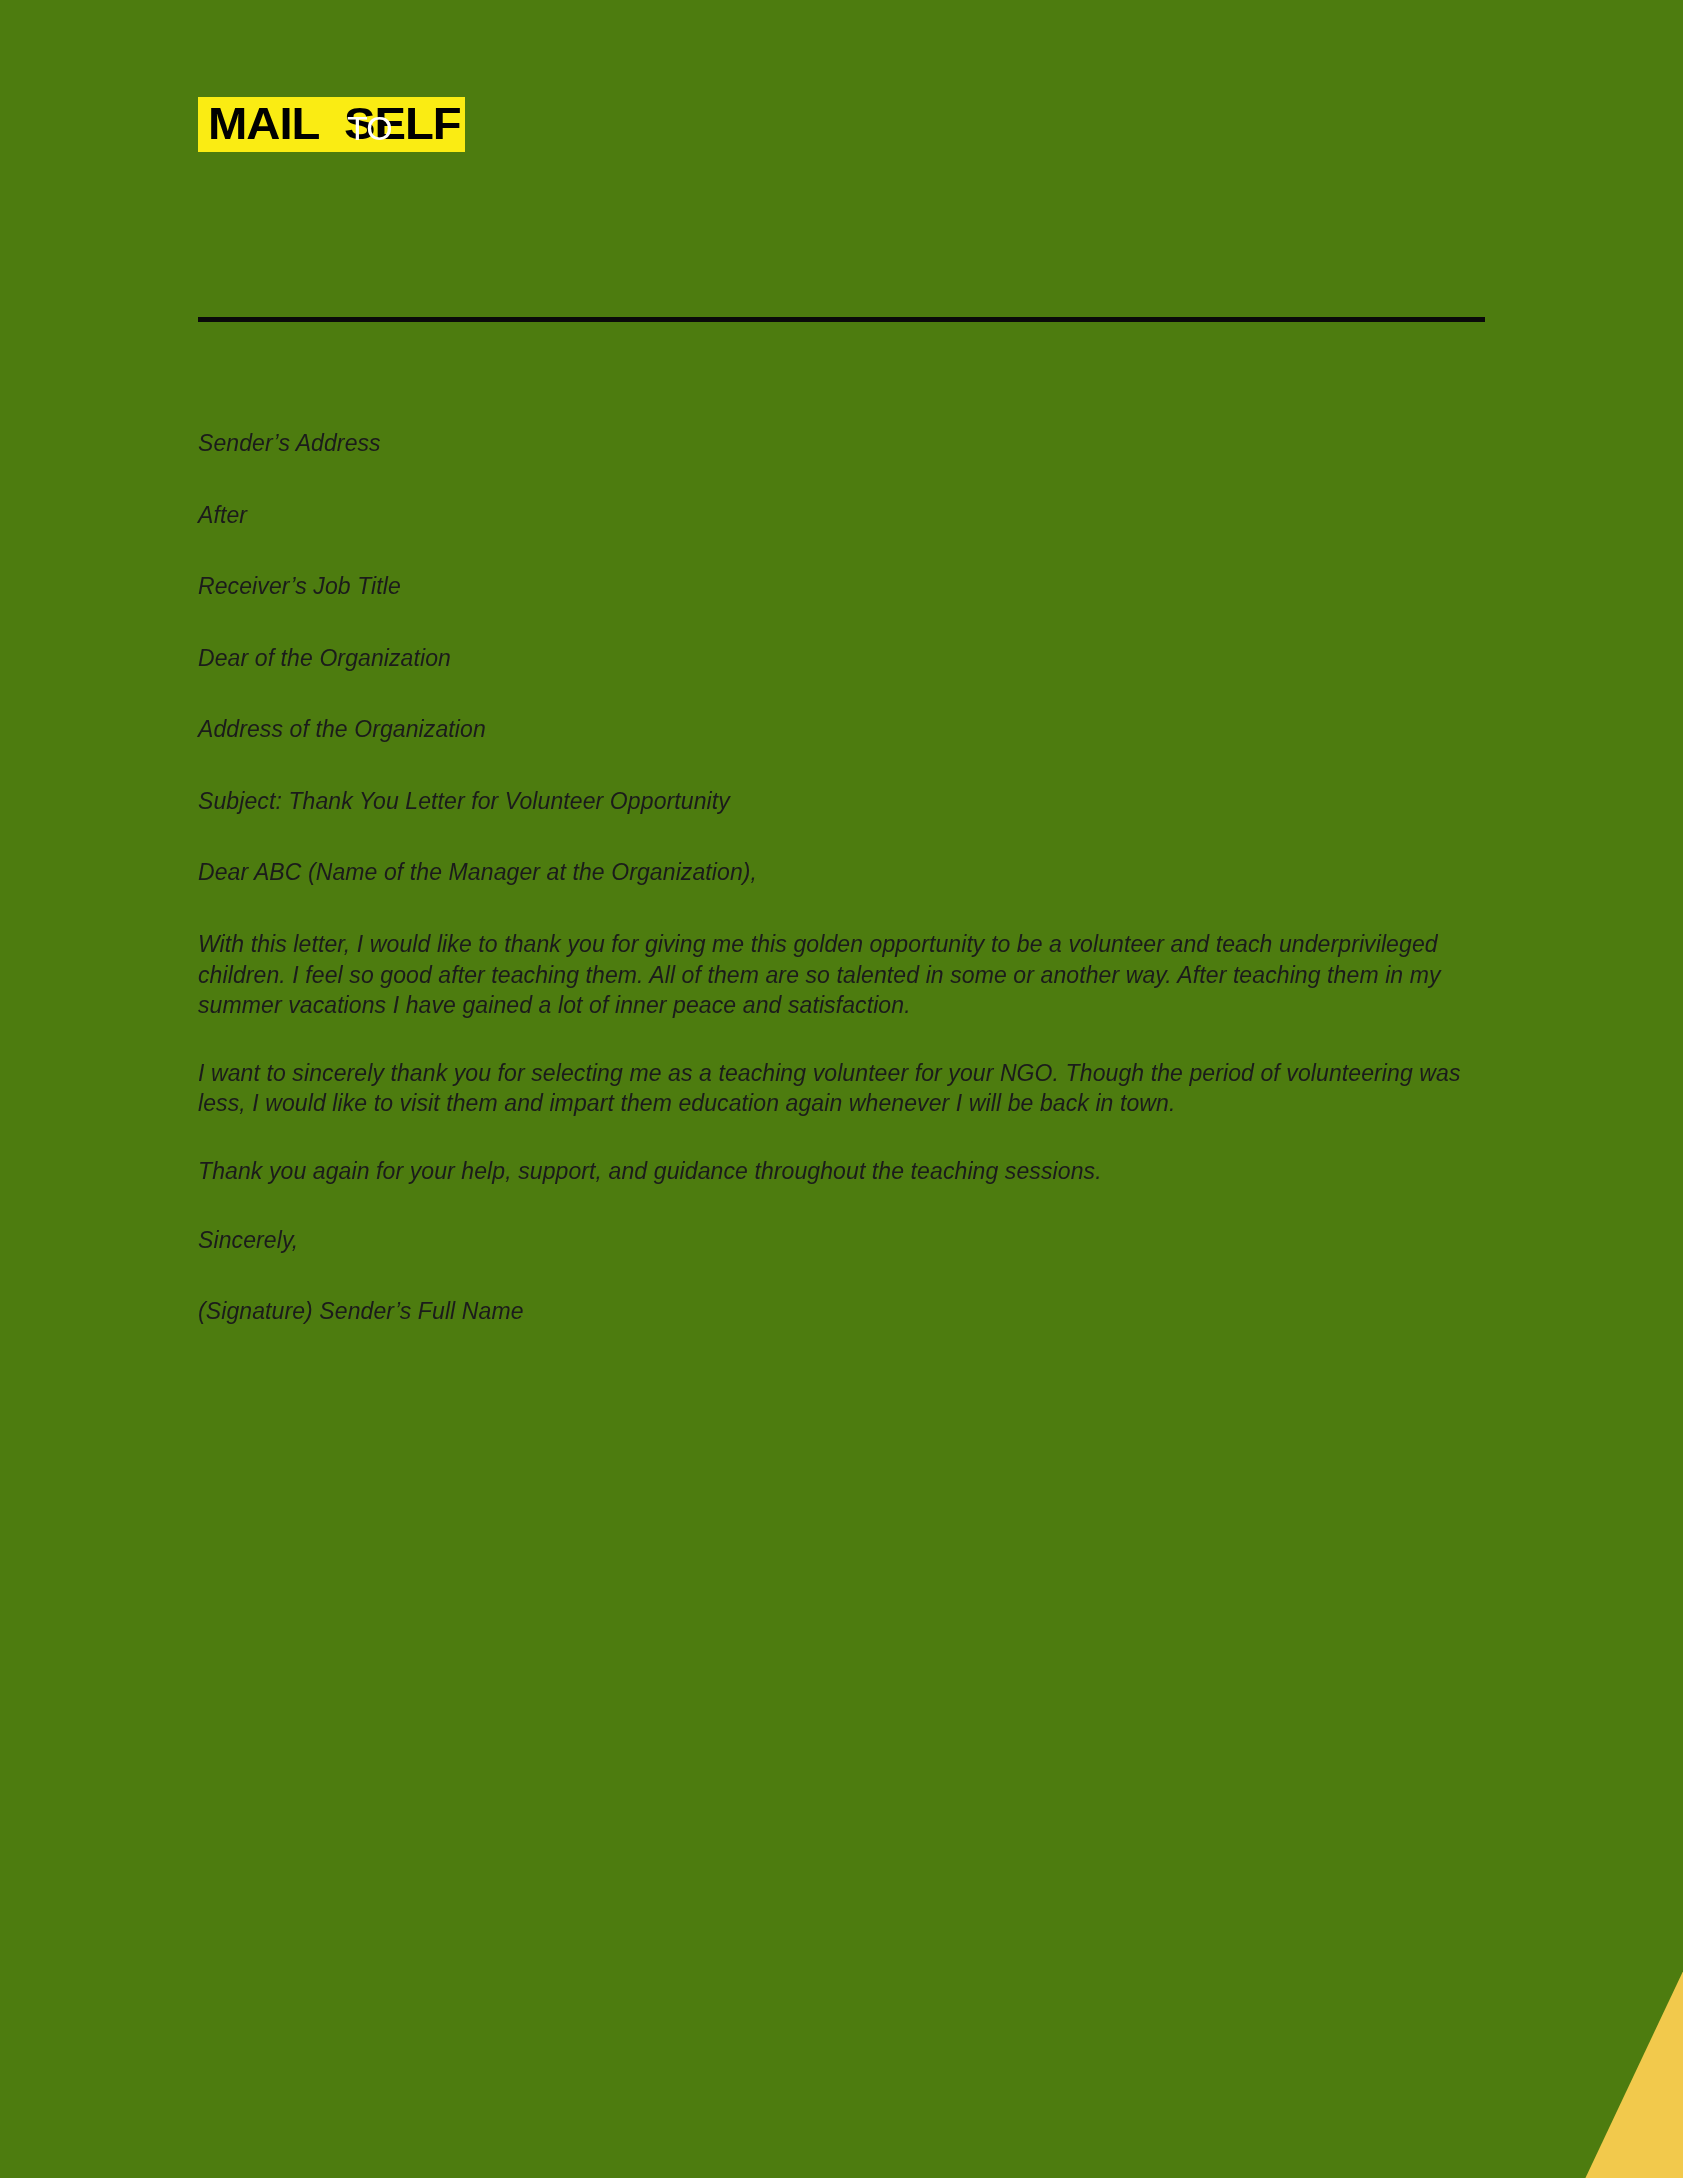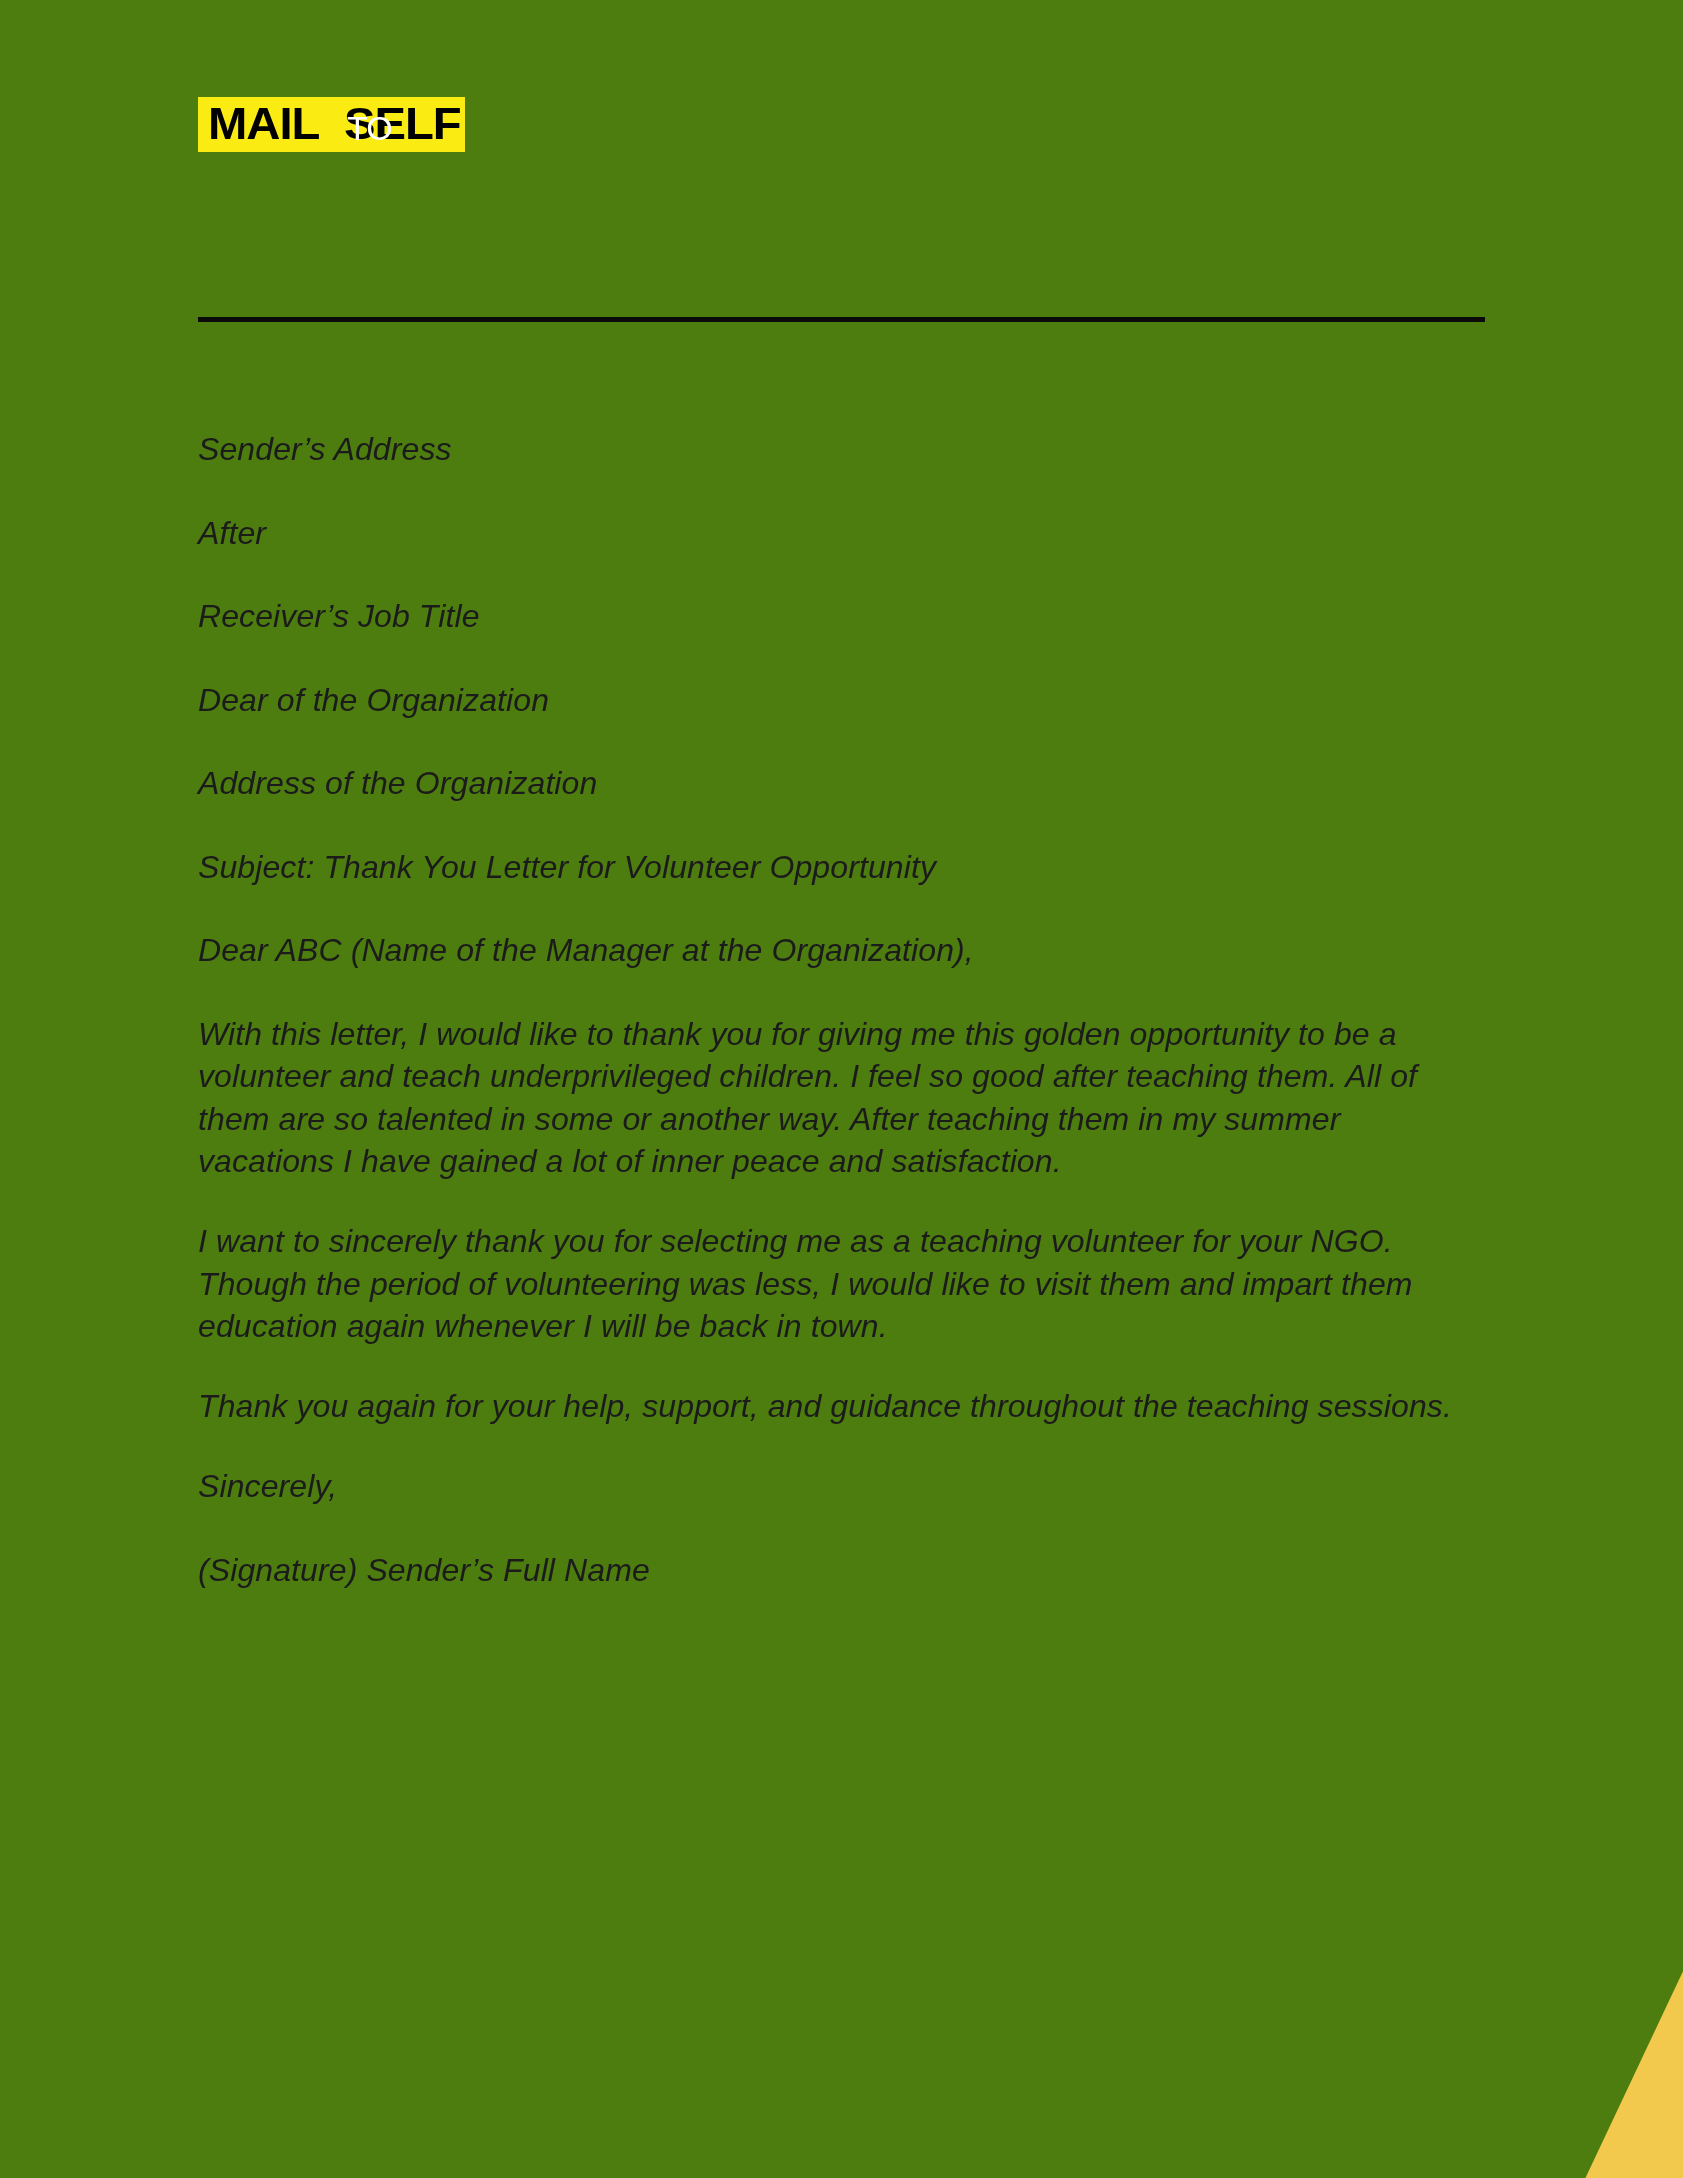--- a/index.html
+++ b/index.html
@@ -77,21 +77,21 @@
   .letter {
     position: absolute;
     left: 198px;
     top: 428px;
     width: 1277px;
   }
   .line,
   .para {
     font-family: "Liberation Sans", sans-serif;
     font-style: italic;
-    font-size: 32px;
+    font-size: 23px;
     line-height: 1.33;
     color: #1b1b1b;
     margin: 0 0 41px 0;
     letter-spacing: 0.1px;
   }
   .para {
     margin-bottom: 37px;
   }
   .para.tight {
     margin-bottom: 38px;

